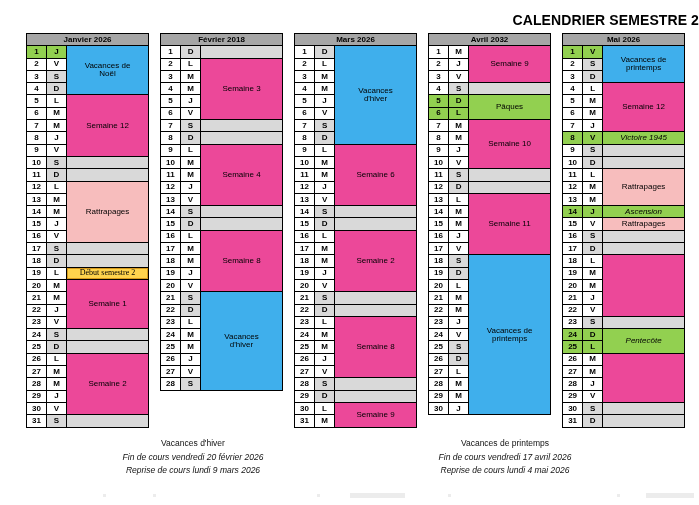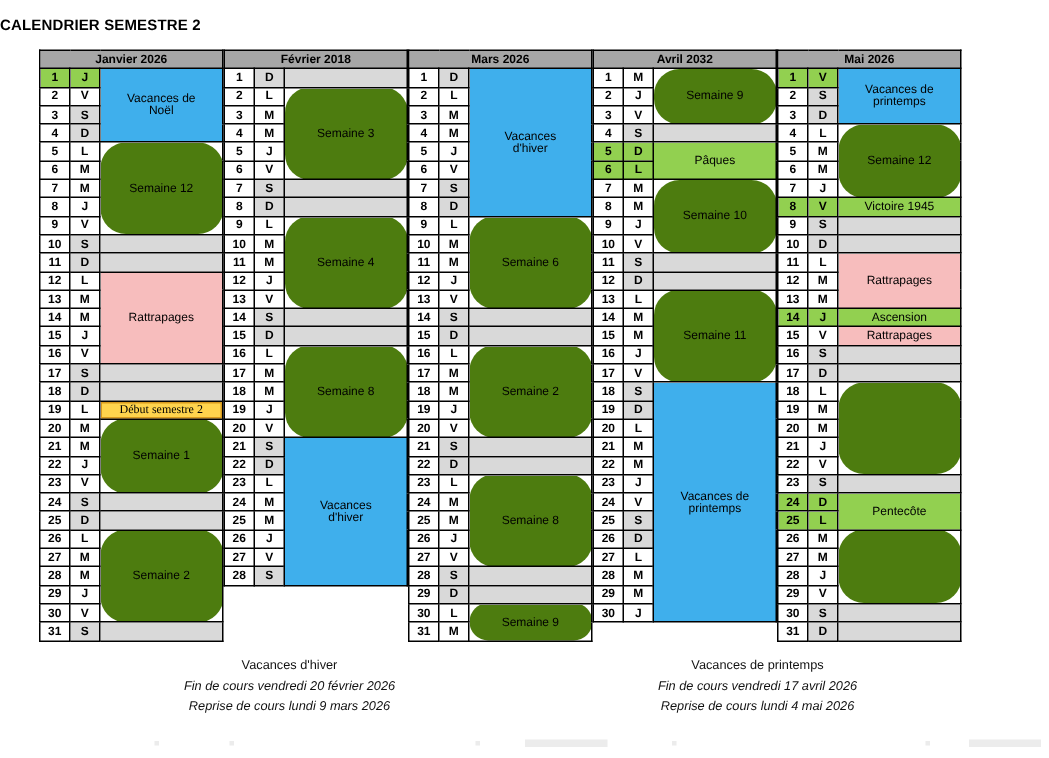--- a/index.html
+++ b/index.html
@@ -3,50 +3,50 @@
 <meta charset="utf-8">
 <style>
   html,body{margin:0;padding:0;}
   body{
     width:699px;height:505px;position:relative;background:#ffffff;
     font-family:"Liberation Sans",sans-serif;color:#000;
     -webkit-font-smoothing:antialiased;
   }
   .page{position:absolute;inset:0;overflow:hidden;}
   .title{
-    position:absolute;top:12px;left:0;width:699px;text-align:left;
-    font-size:10px;font-weight:bold;letter-spacing:.1px;
+    position:absolute;top:12px;left:0;width:699px;text-align:right;
+    font-size:14px;font-weight:bold;letter-spacing:.1px;
   }
   .months{
     position:absolute;left:26px;top:33px;
-    display:flex;align-items:flex-start;
+    display:flex;gap:11px;align-items:flex-start;
   }
   table.month{border-collapse:collapse;table-layout:fixed;width:122px;}
   table.month td{
     border:1px solid #000;padding:0;height:11.3px;overflow:hidden;
     text-align:center;vertical-align:middle;
     font-size:8px;line-height:8px;color:#000;
   }
   td.mh{
     background:var(--c-header,#A6A6A6);color:#fff;font-weight:bold;
     font-size:8px;height:11.5px;
   }
   td.dn,td.dl{font-weight:bold;}
   td.an{white-space:pre-line;font-weight:normal;}
   .c-we{background:var(--c-we,#D9D9D9);}
   .c-hol,.c-green{background:var(--c-green,#92D050);}
   .c-blue{background:var(--c-blue,#3FAFEC);}
   .c-pink{background:var(--c-pink,#F7BDBD);}
-  .c-white{background:#4d7c0f;border-radius:17px;}
+  .c-white{background:#ec4899;}
   .c-yellow{
     background:var(--c-yellow,#FFD44D);
     box-shadow:inset 0 0 0 1px var(--c-yellowborder,#D89A1E);
     font-size:6.7px;line-height:6.7px;font-family:Liberation Serif, serif;
   }
-  .bold{font-weight:bold;}
+  .bold{font-weight:bold;font-style:italic;}
   .footnote{
     position:absolute;top:437px;width:310px;text-align:center;
     font-size:8.5px;line-height:13.5px;color:#111;
   }
   .footnote .fn-line{font-style:italic;}
   #fn1{left:38px;}
   #fn2{left:350px;}
   .art{position:absolute;background:#ECECEC;}
 </style>
 </head>

